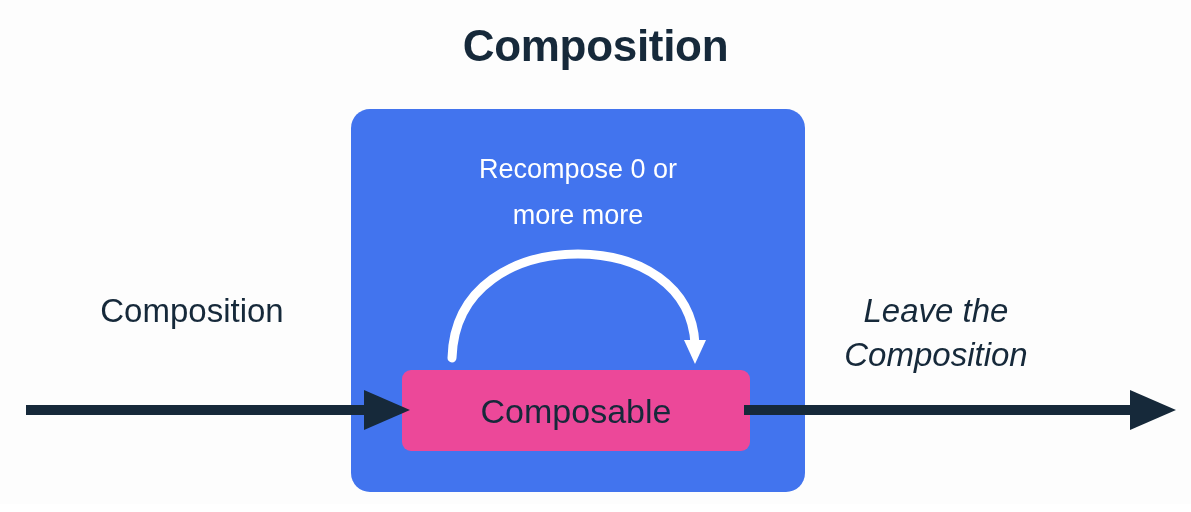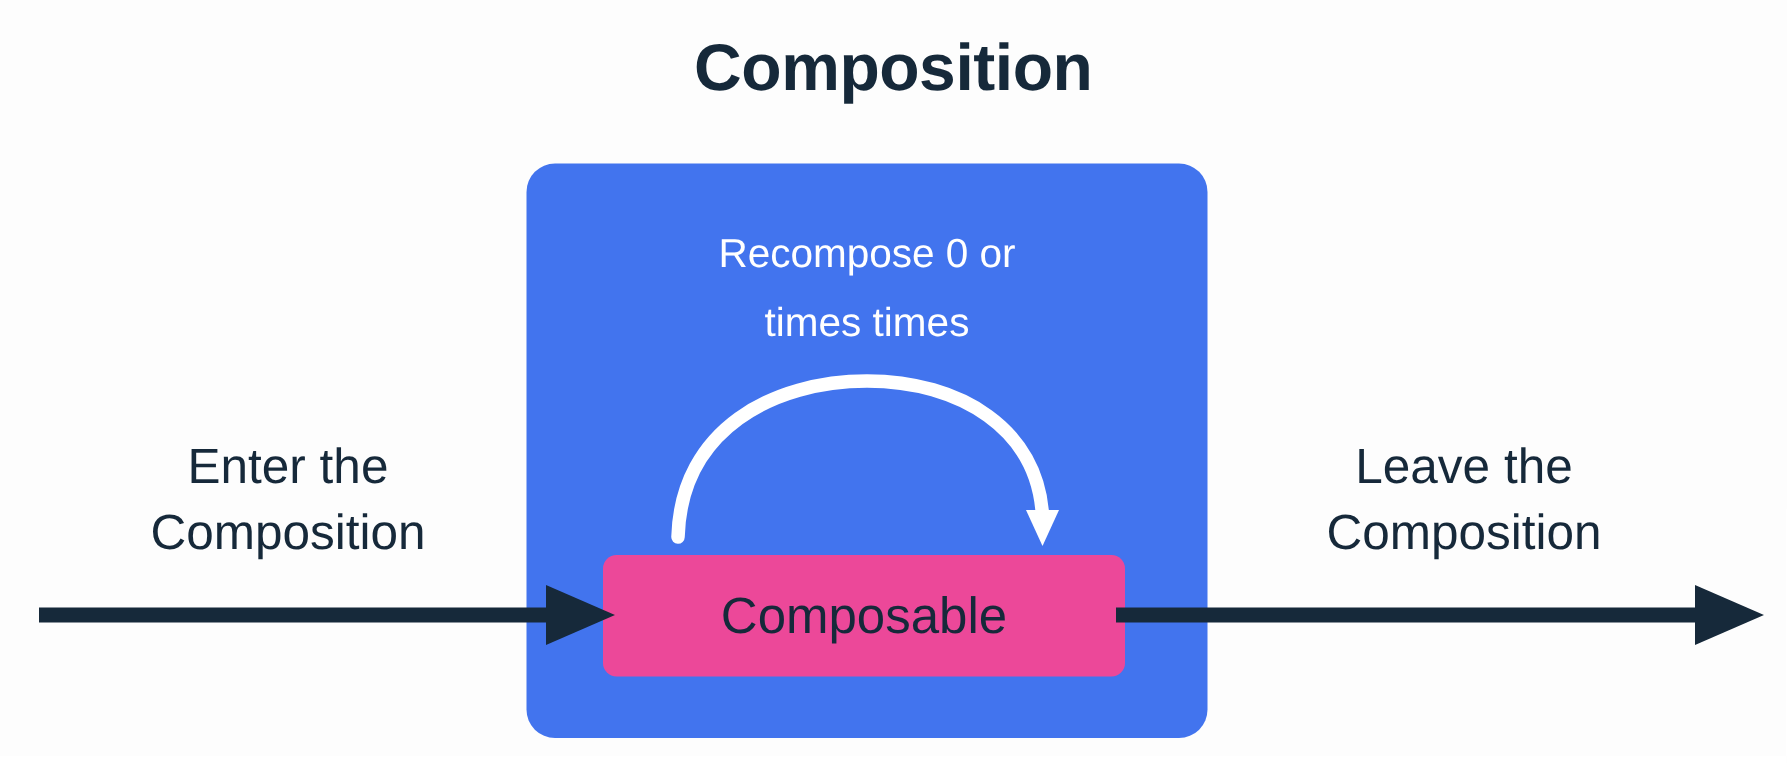--- a/index.html
+++ b/index.html
@@ -94,23 +94,24 @@
     font-size: 33px;
     line-height: 44px;
     font-weight: 400;
   }
   .caption-enter {
     left: 40px;
     top: 289px;
     width: 304px;
   }
   .caption-leave {
-    left: 824px;
+    left: 784px;
     top: 289px;
     width: 304px;
+    font-style: italic;
   }
 
   
   .flow-arrow {
     position: absolute;
     top: 388px;
     height: 44px;
   }
   .flow-arrow-enter {
     left: 20px;
@@ -122,34 +123,33 @@
   }
 </style>
 </head>
 <body>
 
 <div id="canvas">
 
   <div class="diagram-title">Composition</div>
 
   <div class="side-caption caption-enter">
-    <div>Enter the</div>
     <div>Composition</div>
   </div>
 
   <div class="side-caption caption-leave">
     <div>Leave the</div>
     <div>Composition</div>
   </div>
 
   <div class="composition-box"></div>
 
   <div class="recompose-caption">
     <div>Recompose 0 or</div>
-    <div>times times</div>
+    <div>more more</div>
   </div>
 
   <svg class="recompose-arrow" viewBox="0 0 280 130">
     <path d="M 12 118 C 14 46, 76 14, 138 14 C 200 14, 252 46, 255 104" fill="none" stroke="#ffffff" stroke-width="9" stroke-linecap="round"></path>
     <polygon points="244,100 266,100 255,124" fill="#ffffff"></polygon>
   </svg>
 
   <div class="composable-box">
     <span class="composable-label">Composable</span>
   </div>

